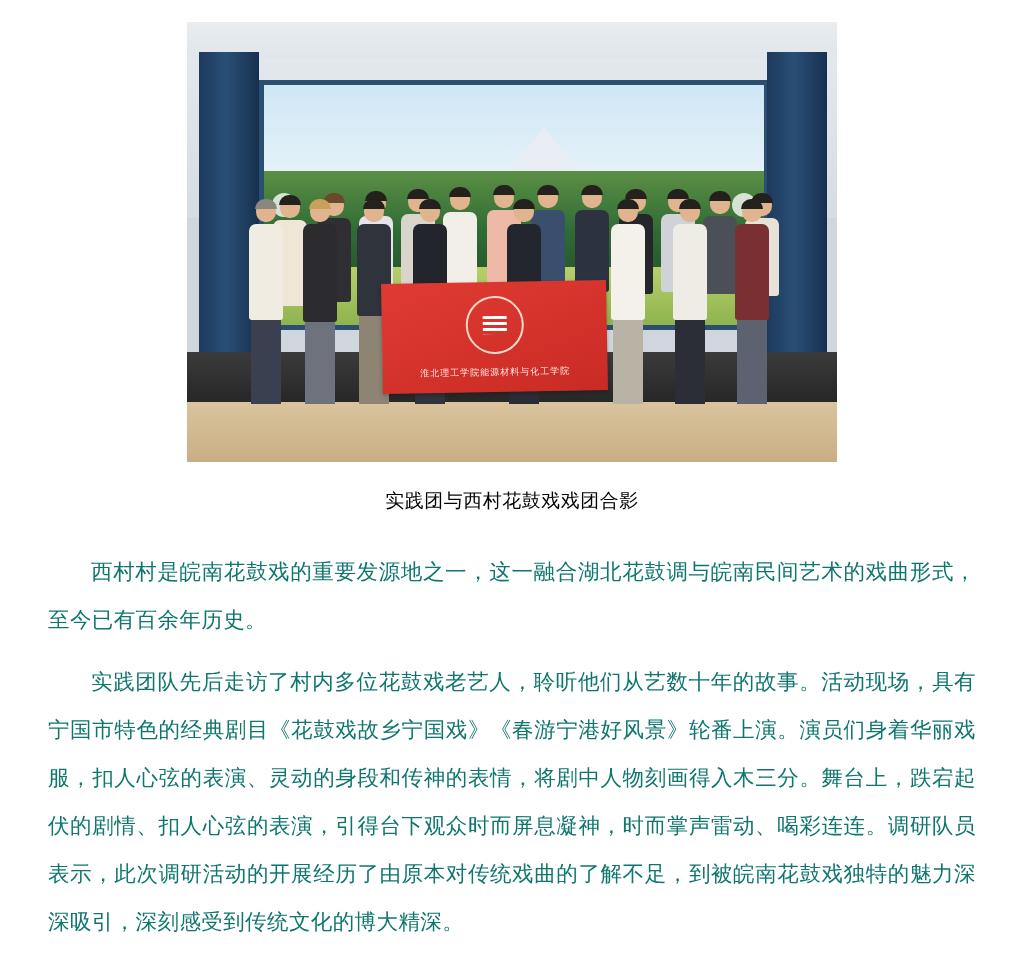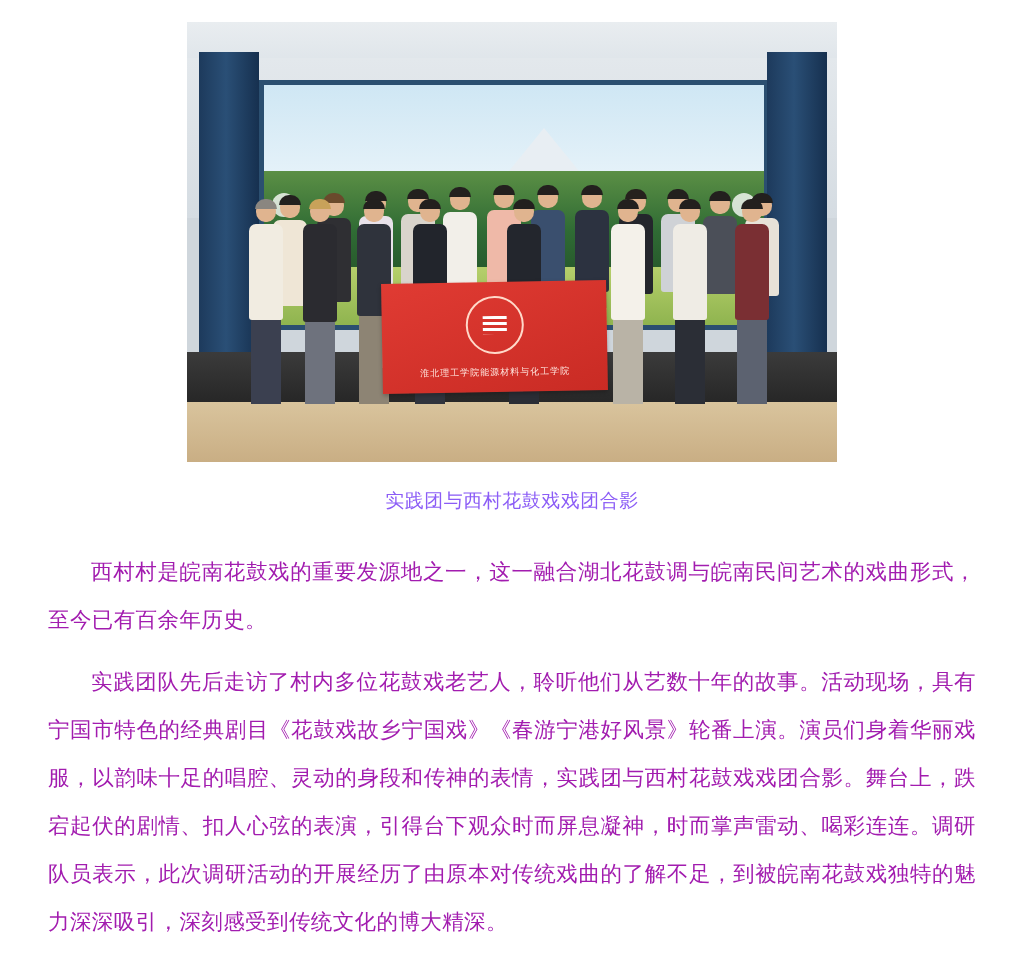--- a/index.html
+++ b/index.html
@@ -128,35 +128,35 @@
     background: repeating-linear-gradient(#fff 0 3px, transparent 3px 6px);
     display: block; font-style: normal;
   }
   .banner .btext {
     position: absolute; left: 0; right: 0; bottom: 13px;
     text-align: center; color: #ffe6df; font-size: 9px; letter-spacing: 1px;
   }
   .caption {
     text-align: center;
     font-size: 19px;
-    color: #8b5cf6;
+    color: #000000;
     margin: 26px 0 0 0;
     letter-spacing: .5px;
   }
 
   
   .body-copy { margin-top: 34px; }
   .body-copy p {
     font-size: 21.5px;
     line-height: 48px;
     margin: 0 0 14px 0;
     text-align: justify;
     text-indent: 2em;
     letter-spacing: .4px;
-    color: #a21caf;
+    color: #0f766e;
   }
   .body-copy p:last-child { margin-bottom: 0; }
 </style>
 </head>
 <body>
 
 <div class="page">
 
   <figure class="figure">
 
@@ -298,16 +298,16 @@
           </div>
         <div class="btext">淮北理工学院能源材料与化工学院</div>
       </div>
     </div>
 
     <figcaption class="caption">实践团与西村花鼓戏戏团合影</figcaption>
   </figure>
 
   <div class="body-copy">
     <p>西村村是皖南花鼓戏的重要发源地之一，这一融合湖北花鼓调与皖南民间艺术的戏曲形式，至今已有百余年历史。</p>
-    <p>实践团队先后走访了村内多位花鼓戏老艺人，聆听他们从艺数十年的故事。活动现场，具有宁国市特色的经典剧目《花鼓戏故乡宁国戏》《春游宁港好风景》轮番上演。演员们身着华丽戏服，以韵味十足的唱腔、灵动的身段和传神的表情，实践团与西村花鼓戏戏团合影。舞台上，跌宕起伏的剧情、扣人心弦的表演，引得台下观众时而屏息凝神，时而掌声雷动、喝彩连连。调研队员表示，此次调研活动的开展经历了由原本对传统戏曲的了解不足，到被皖南花鼓戏独特的魅力深深吸引，深刻感受到传统文化的博大精深。</p>
+    <p>实践团队先后走访了村内多位花鼓戏老艺人，聆听他们从艺数十年的故事。活动现场，具有宁国市特色的经典剧目《花鼓戏故乡宁国戏》《春游宁港好风景》轮番上演。演员们身着华丽戏服，扣人心弦的表演、灵动的身段和传神的表情，将剧中人物刻画得入木三分。舞台上，跌宕起伏的剧情、扣人心弦的表演，引得台下观众时而屏息凝神，时而掌声雷动、喝彩连连。调研队员表示，此次调研活动的开展经历了由原本对传统戏曲的了解不足，到被皖南花鼓戏独特的魅力深深吸引，深刻感受到传统文化的博大精深。</p>
   </div>
 
 </div>
 
 </body></html>

